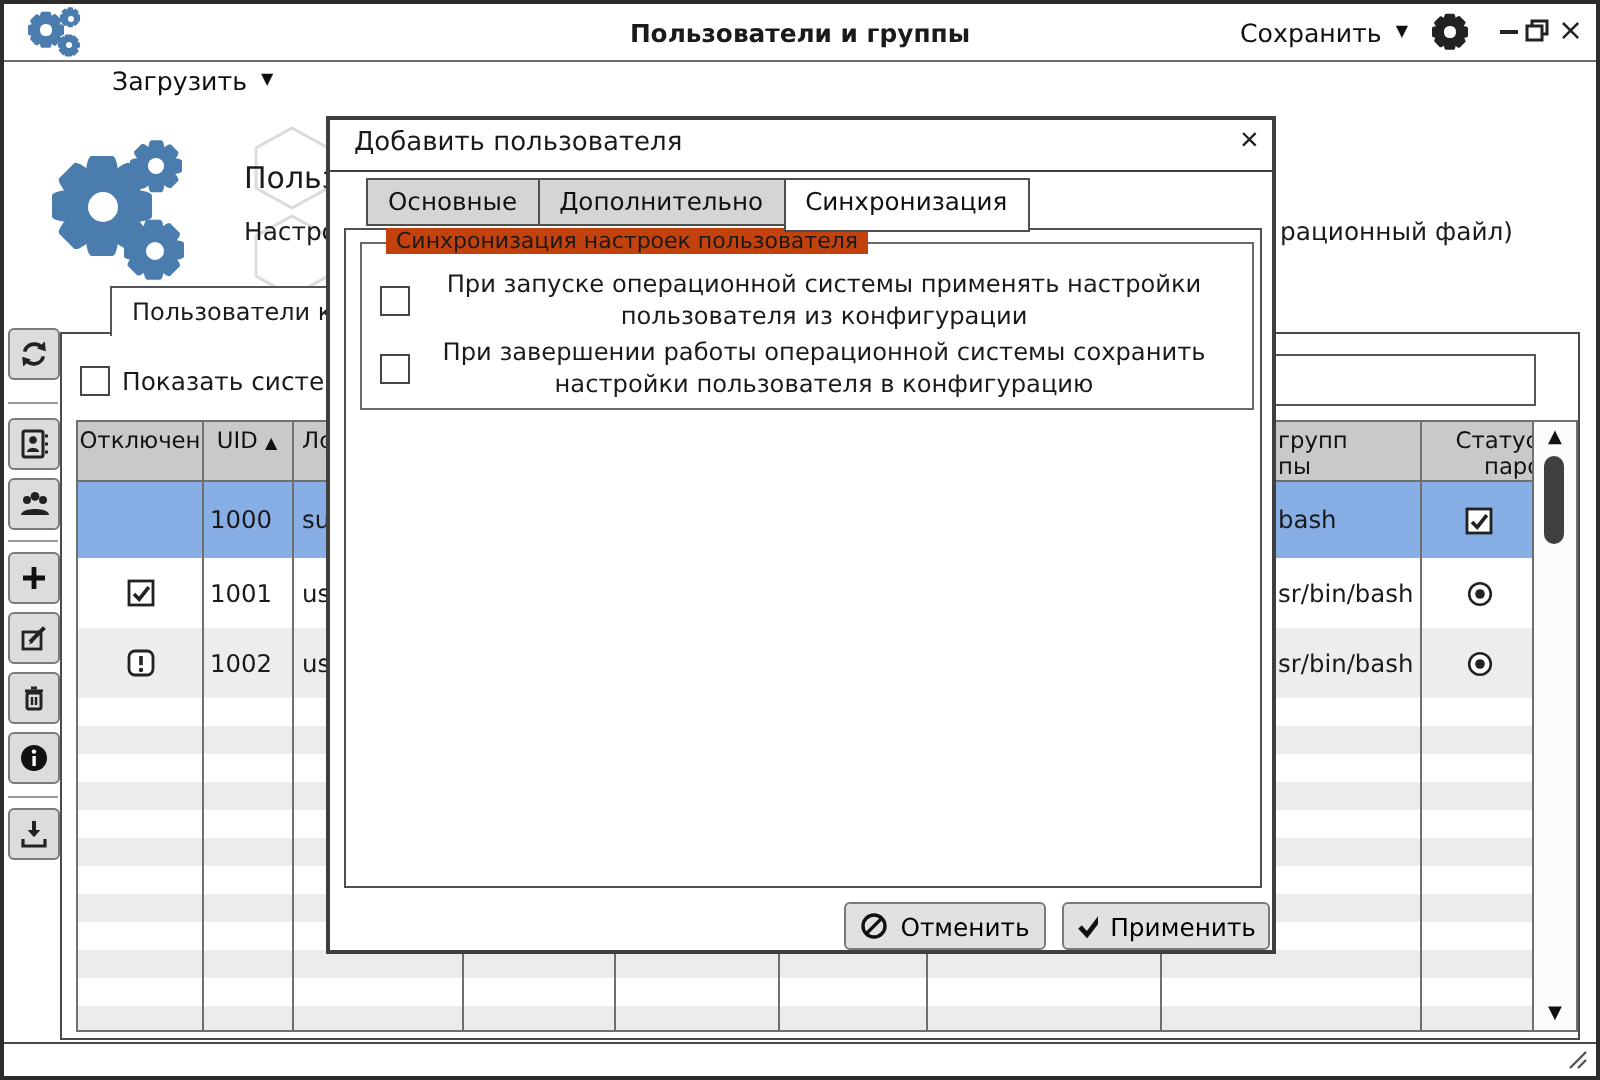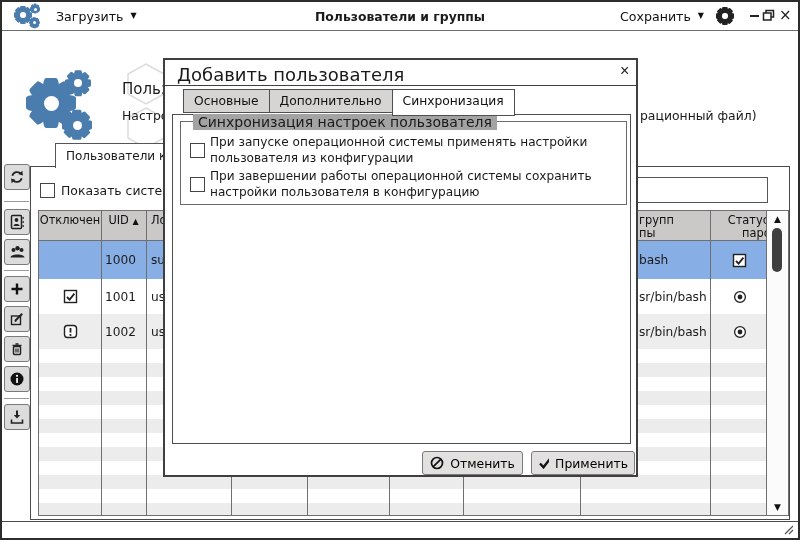--- a/index.html
+++ b/index.html
@@ -72,31 +72,31 @@
     border-radius:3px;box-sizing:border-box;display:flex;align-items:center;justify-content:center;padding:0;}
   .side-sep{position:absolute;left:2px;width:25px;height:1px;background:#9a9a9a;}
 
   
   #statusbar{position:absolute;left:0;right:0;bottom:0;height:16px;border-top:1.5px solid #4a4a4a;background:#fff;}
 
   
   #dialog{position:absolute;left:161px;top:56px;width:475px;height:419px;background:#fff;
     border:2px solid #3f3f3f;box-sizing:border-box;z-index:20;}
   #dlg-head{position:relative;height:25px;border-bottom:1.5px solid #3f3f3f;}
-  #dlg-title{position:absolute;left:12px;top:4px;font-size:18px;}
+  #dlg-title{position:absolute;left:12px;top:4px;font-size:13px;}
   #dlg-close{position:absolute;left:449px;top:1px;font-size:16px;background:none;border:none;color:#222;cursor:default;}
   #dlg-tabs{position:absolute;left:18px;top:29px;display:flex;}
   .dtab{border:1px solid #4f4f4f;background:#d6d5d3;padding:4px 10px 4px 10px;margin-right:-1px;
     font:12.3px "DejaVu Sans",sans-serif;color:#111;height:24px;box-sizing:border-box;cursor:default;}
   .dtab.active{background:#fff;position:relative;z-index:3;height:27px;}
   #dlg-body{position:absolute;left:7px;top:54px;width:459px;height:330px;border:1px solid #4f4f4f;box-sizing:border-box;}
   #fieldset{position:absolute;left:7px;top:6px;width:445px;height:82px;border:1px solid #6a6a6a;}
-  #legend{position:absolute;left:12px;top:-8px;background:#a3a3a3;padding:0 5px;font-size:14px;white-space:nowrap;}
+  #legend{position:absolute;left:12px;top:-8px;background:#c2410c;padding:0 5px;font-size:11px;white-space:nowrap;}
   .cb-box{position:absolute;left:9px;width:13px;height:13px;border:1.3px solid #444;background:#fff;}
-  .cb-label{position:absolute;left:29px;width:404px;font-size:12.1px;line-height:15.5px;}
+  .cb-label{position:absolute;left:29px;width:404px;font-size:12.1px;line-height:15.5px;text-align:center;}
   .dlg-btn{position:absolute;top:391px;height:24px;background:#e2e1df;border:1px solid #7a7a7a;border-radius:3px;
     font:12.4px "DejaVu Sans",sans-serif;display:flex;align-items:center;justify-content:center;gap:6px;box-sizing:border-box;}
   #btn-cancel{left:257px;width:101px;}
   #btn-apply{left:366px;width:104px;}
 </style>
 </head>
 <body>
 
 <div class="window">
 
@@ -119,21 +119,21 @@
       </span>
     <span class="gear" style="left:27px;top:15px;width:11px;height:11px;color:#4a7dad;">
         <i class="t"></i>
         <i class="t r45"></i>
         <i class="t r90"></i>
         <i class="t r135"></i>
         <i class="b"></i>
         <i class="h"></i>
       </span>
 
-    <button class="tb-btn" style="left:48px;">
+    <button class="tb-btn" style="left:48px;margin-top:24px;">
       <span>Загрузить</span>
       <span class="caret">▼</span>
     </button>
 
     <div id="tb-title">Пользователи и группы</div>
 
     <button class="tb-btn" style="left:612px;">
       <span>Сохранить</span>
       <span class="caret">▼</span>
     </button>

